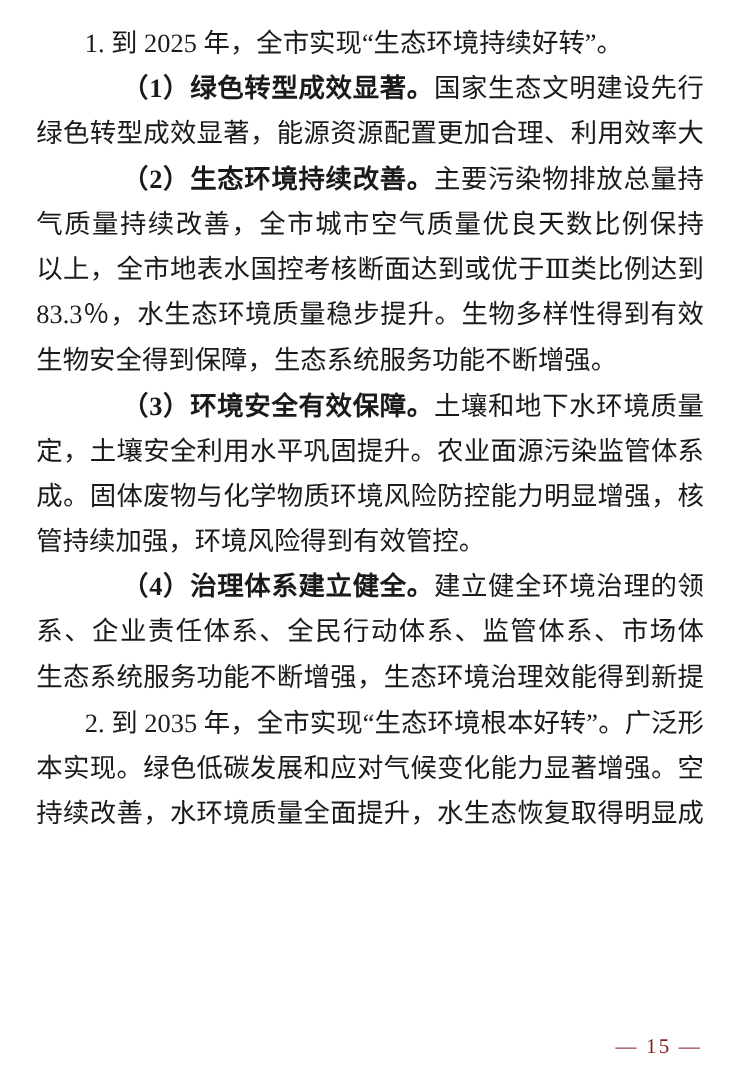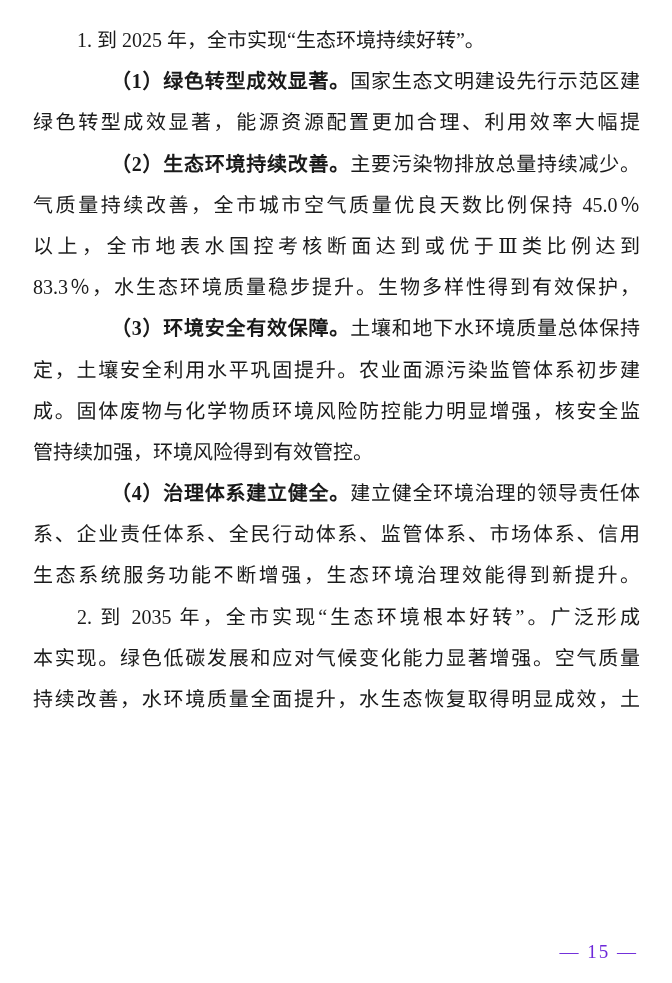--- a/index.html
+++ b/index.html
@@ -18,21 +18,21 @@
     height: 983px;
     background: #ffffff;
     font-family: "Liberation Serif", "DejaVu Serif", serif;
     color: #1a1a1a;
   }
   .page-body {
     position: absolute;
     left: 33px;
     top: 20px;
     width: 607px;
-    font-size: 20px;
+    font-size: 24px;
     line-height: 41.2px;
   }
   .line {
     height: 41.2px;
     text-align: justify;
     text-align-last: left;
     text-justify: inter-character;
     overflow: hidden;
   }
   .line.fill {
@@ -44,39 +44,40 @@
   .lead {
     font-weight: bold;
     margin-left: 34px;
   }
   .page-number {
     position: absolute;
     right: 34px;
     bottom: 20px;
     font-size: 19px;
     letter-spacing: 2px;
-    color: #6d28d9;
+    color: #7f1d1d;
     white-space: nowrap;
   }
 </style>
 </head>
 <body>
 
 <div class="page">
   <div class="page-body">
 
     <div class="line indent"><span>1. 到 2025 年，全市实现“生态环境持续好转”。</span></div>
 
     <div class="line indent fill"><span class="lead">（1）绿色转型成效显著。</span><span>国家生态文明建设先行示范区建设</span></div>
     <div class="line fill"><span>绿色转型成效显著，能源资源配置更加合理、利用效率大幅提</span></div>
 
     <div class="line indent fill"><span class="lead">（2）生态环境持续改善。</span><span>主要污染物排放总量持续减少。空</span></div>
     <div class="line fill"><span>气质量持续改善，全市城市空气质量优良天数比例保持 45.0％</span></div>
     <div class="line fill"><span>以上，全市地表水国控考核断面达到或优于Ⅲ类比例达到</span></div>
     <div class="line fill"><span>83.3％，水生态环境质量稳步提升。生物多样性得到有效保护，</span></div>
+    <div class="line"><span>生物安全得到保障，生态系统服务功能不断增强。</span></div>
 
     <div class="line indent fill"><span class="lead">（3）环境安全有效保障。</span><span>土壤和地下水环境质量总体保持稳</span></div>
     <div class="line fill"><span>定，土壤安全利用水平巩固提升。农业面源污染监管体系初步建</span></div>
     <div class="line fill"><span>成。固体废物与化学物质环境风险防控能力明显增强，核安全监</span></div>
     <div class="line"><span>管持续加强，环境风险得到有效管控。</span></div>
 
     <div class="line indent fill"><span class="lead">（4）治理体系建立健全。</span><span>建立健全环境治理的领导责任体</span></div>
     <div class="line fill"><span>系、企业责任体系、全民行动体系、监管体系、市场体系、信用</span></div>
     <div class="line fill"><span>生态系统服务功能不断增强，生态环境治理效能得到新提升。</span></div>
 

